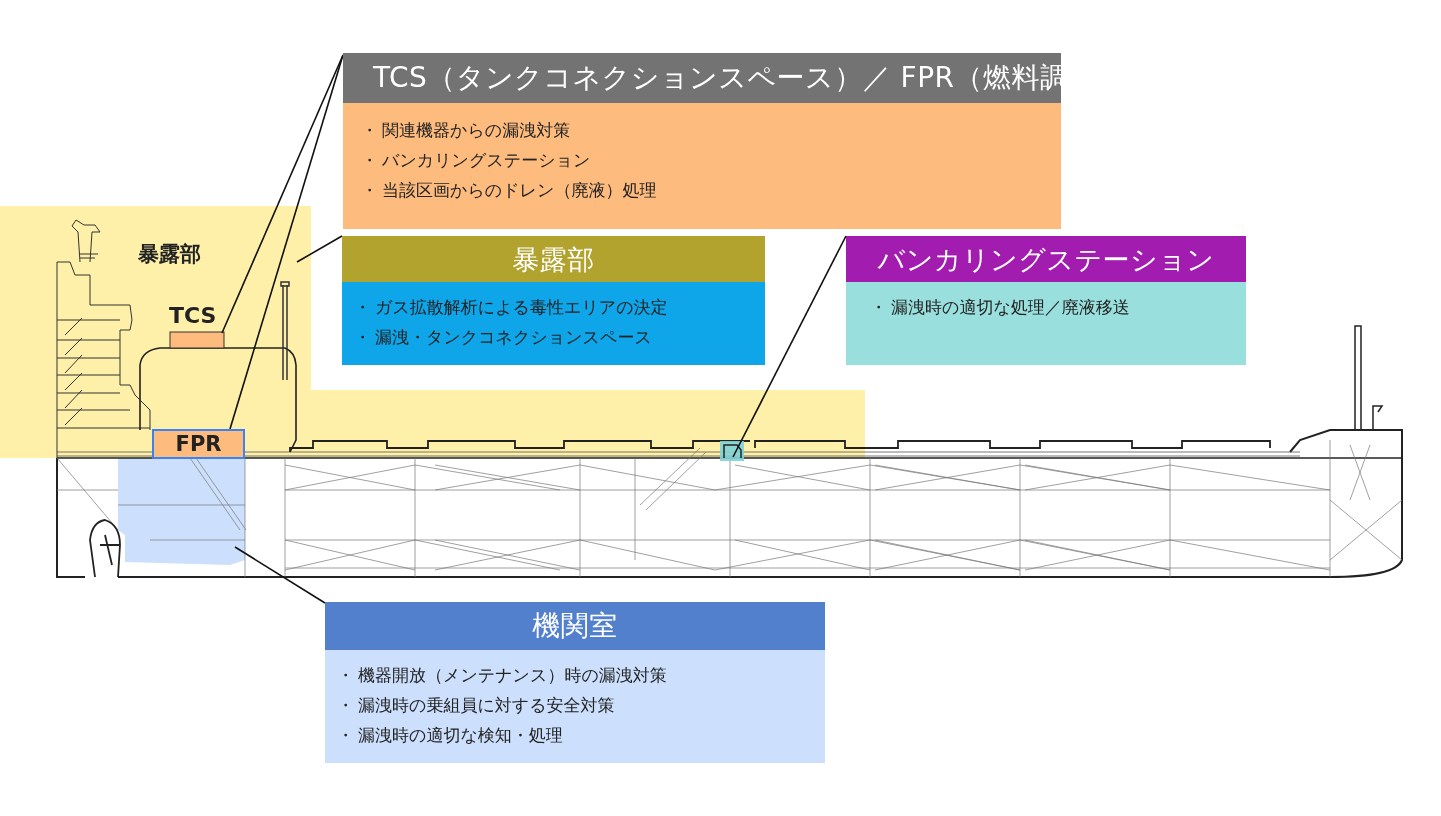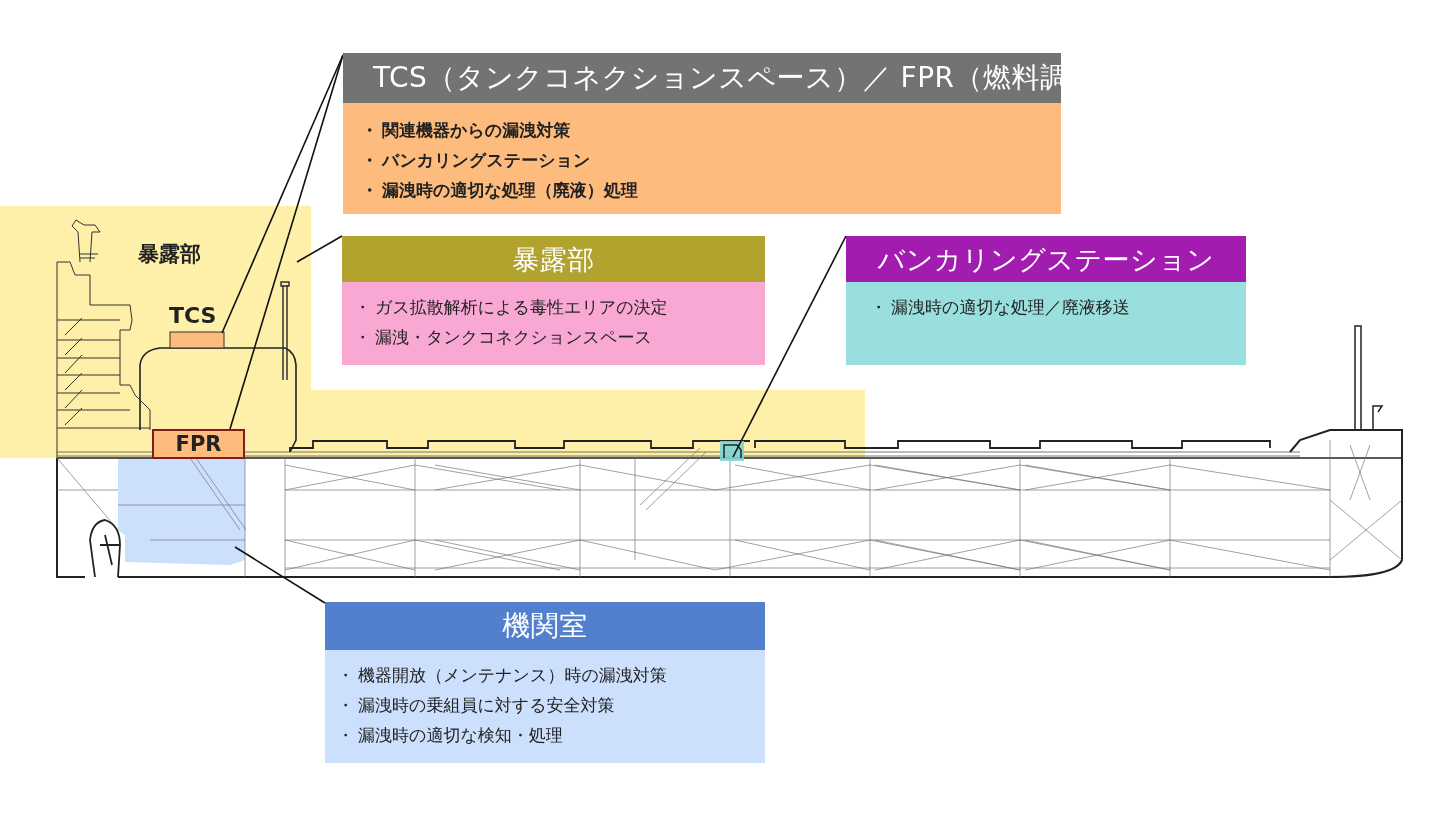--- a/index.html
+++ b/index.html
@@ -6,38 +6,38 @@
   body { width:1441px; height:816px; position:relative; overflow:hidden; font-family:"DejaVu Sans","Liberation Sans",sans-serif; }
   svg.ship { position:absolute; left:0; top:0; }
   .panel { position:absolute; }
   .panel .hdr { color:#ffffff; font-size:28px; line-height:1; display:flex; align-items:center; white-space:nowrap; letter-spacing:0.5px; }
   .panel .body { box-sizing:border-box; }
   .panel .body .item { font-size:17px; color:#222; line-height:30px; white-space:nowrap; }
   .panel .body .item::before { content:"・"; margin-right:4px; }
 
   #p-tcs { left:343px; top:53px; width:718px; }
   #p-tcs .hdr { height:50px; background:#C9803A; padding-left:30px; font-size:28px; }
-  #p-tcs .body { background:#FDBB7E; height:111px; padding:12px 12px 0 18px;font-weight:bold; }
+  #p-tcs .body { background:#FDBB7E; height:126px; padding:12px 12px 0 18px; }
 
   #p-exp { left:342px; top:236px; width:423px; }
   #p-exp .hdr { height:46px; background:#B2A22E; justify-content:center; font-size:27px; }
   #p-exp .body { background:#FEF0A8; height:83px; padding:10px 0 0 12px; }
 
   #p-bunk { left:846px; top:236px; width:400px; }
   #p-bunk .hdr { height:46px; background:#00A6A4; justify-content:center; font-size:27px; }
   #p-bunk .body { background:#98DFDD; height:83px; padding:10px 0 0 24px; }
 
-  #p-er { left:325px; top:602px; width:440px; }
+  #p-er { left:325px; top:602px; width:500px; }
   #p-er .hdr { height:48px; background:#5380CC; justify-content:center; font-size:28px; }
   #p-er .body { background:#CCDFFC; height:113px; padding:10px 0 0 24px; }
 
   .ship-label { position:absolute; font-weight:bold; color:#222; font-family:"DejaVu Sans",sans-serif; }
   #lbl-exposed { left:138px; top:240px; font-size:21px; }
   #lbl-tcs { left:169px; top:303px; font-size:22px; }
-  #lbl-fpr { left:152px; top:429px; width:93px; height:30px; background:#FDBB7E; border:2px solid #7f1d1d; box-sizing:border-box; display:flex; align-items:center; justify-content:center; font-size:21px; }
+  #lbl-fpr { left:152px; top:429px; width:93px; height:30px; background:#FDBB7E; border:2px solid #3b82f6; box-sizing:border-box; display:flex; align-items:center; justify-content:center; font-size:21px; }
 </style>
 </head>
 <body>
 
 <svg class="ship" width="1441" height="816" viewBox="0 0 1441 816">
 
   <g>
     <rect x="0" y="206" width="311" height="252" fill="#FEF0A8"></rect>
     <rect x="0" y="390" width="865" height="68" fill="#FEF0A8"></rect>
   </g>
@@ -144,27 +144,27 @@
 
 <div class="ship-label" id="lbl-exposed">暴露部</div>
 <div class="ship-label" id="lbl-tcs">TCS</div>
 <div class="ship-label" id="lbl-fpr">FPR</div>
 
 <div class="panel" id="p-tcs">
   <div class="hdr" style="background: #737373;">TCS（タンクコネクションスペース）／ FPR（燃料調整室）</div>
   <div class="body" style="background: rgb(253, 187, 126);">
     <div class="item">関連機器からの漏洩対策</div>
     <div class="item">バンカリングステーション</div>
-    <div class="item">漏洩時の適切な処理（廃液）処理</div>
+    <div class="item">当該区画からのドレン（廃液）処理</div>
   </div>
 </div>
 
 <div class="panel" id="p-exp">
   <div class="hdr" style="background: rgb(178, 162, 46);">暴露部</div>
-  <div class="body" style="background: #f9a8d4;">
+  <div class="body" style="background: #0ea5e9;">
     <div class="item">ガス拡散解析による毒性エリアの決定</div>
     <div class="item">漏洩・タンクコネクションスペース</div>
   </div>
 </div>
 
 <div class="panel" id="p-bunk">
   <div class="hdr" style="background: #a21caf;">バンカリングステーション</div>
   <div class="body" style="background: rgb(152, 223, 221);">
     <div class="item">漏洩時の適切な処理／廃液移送</div>
   </div>

